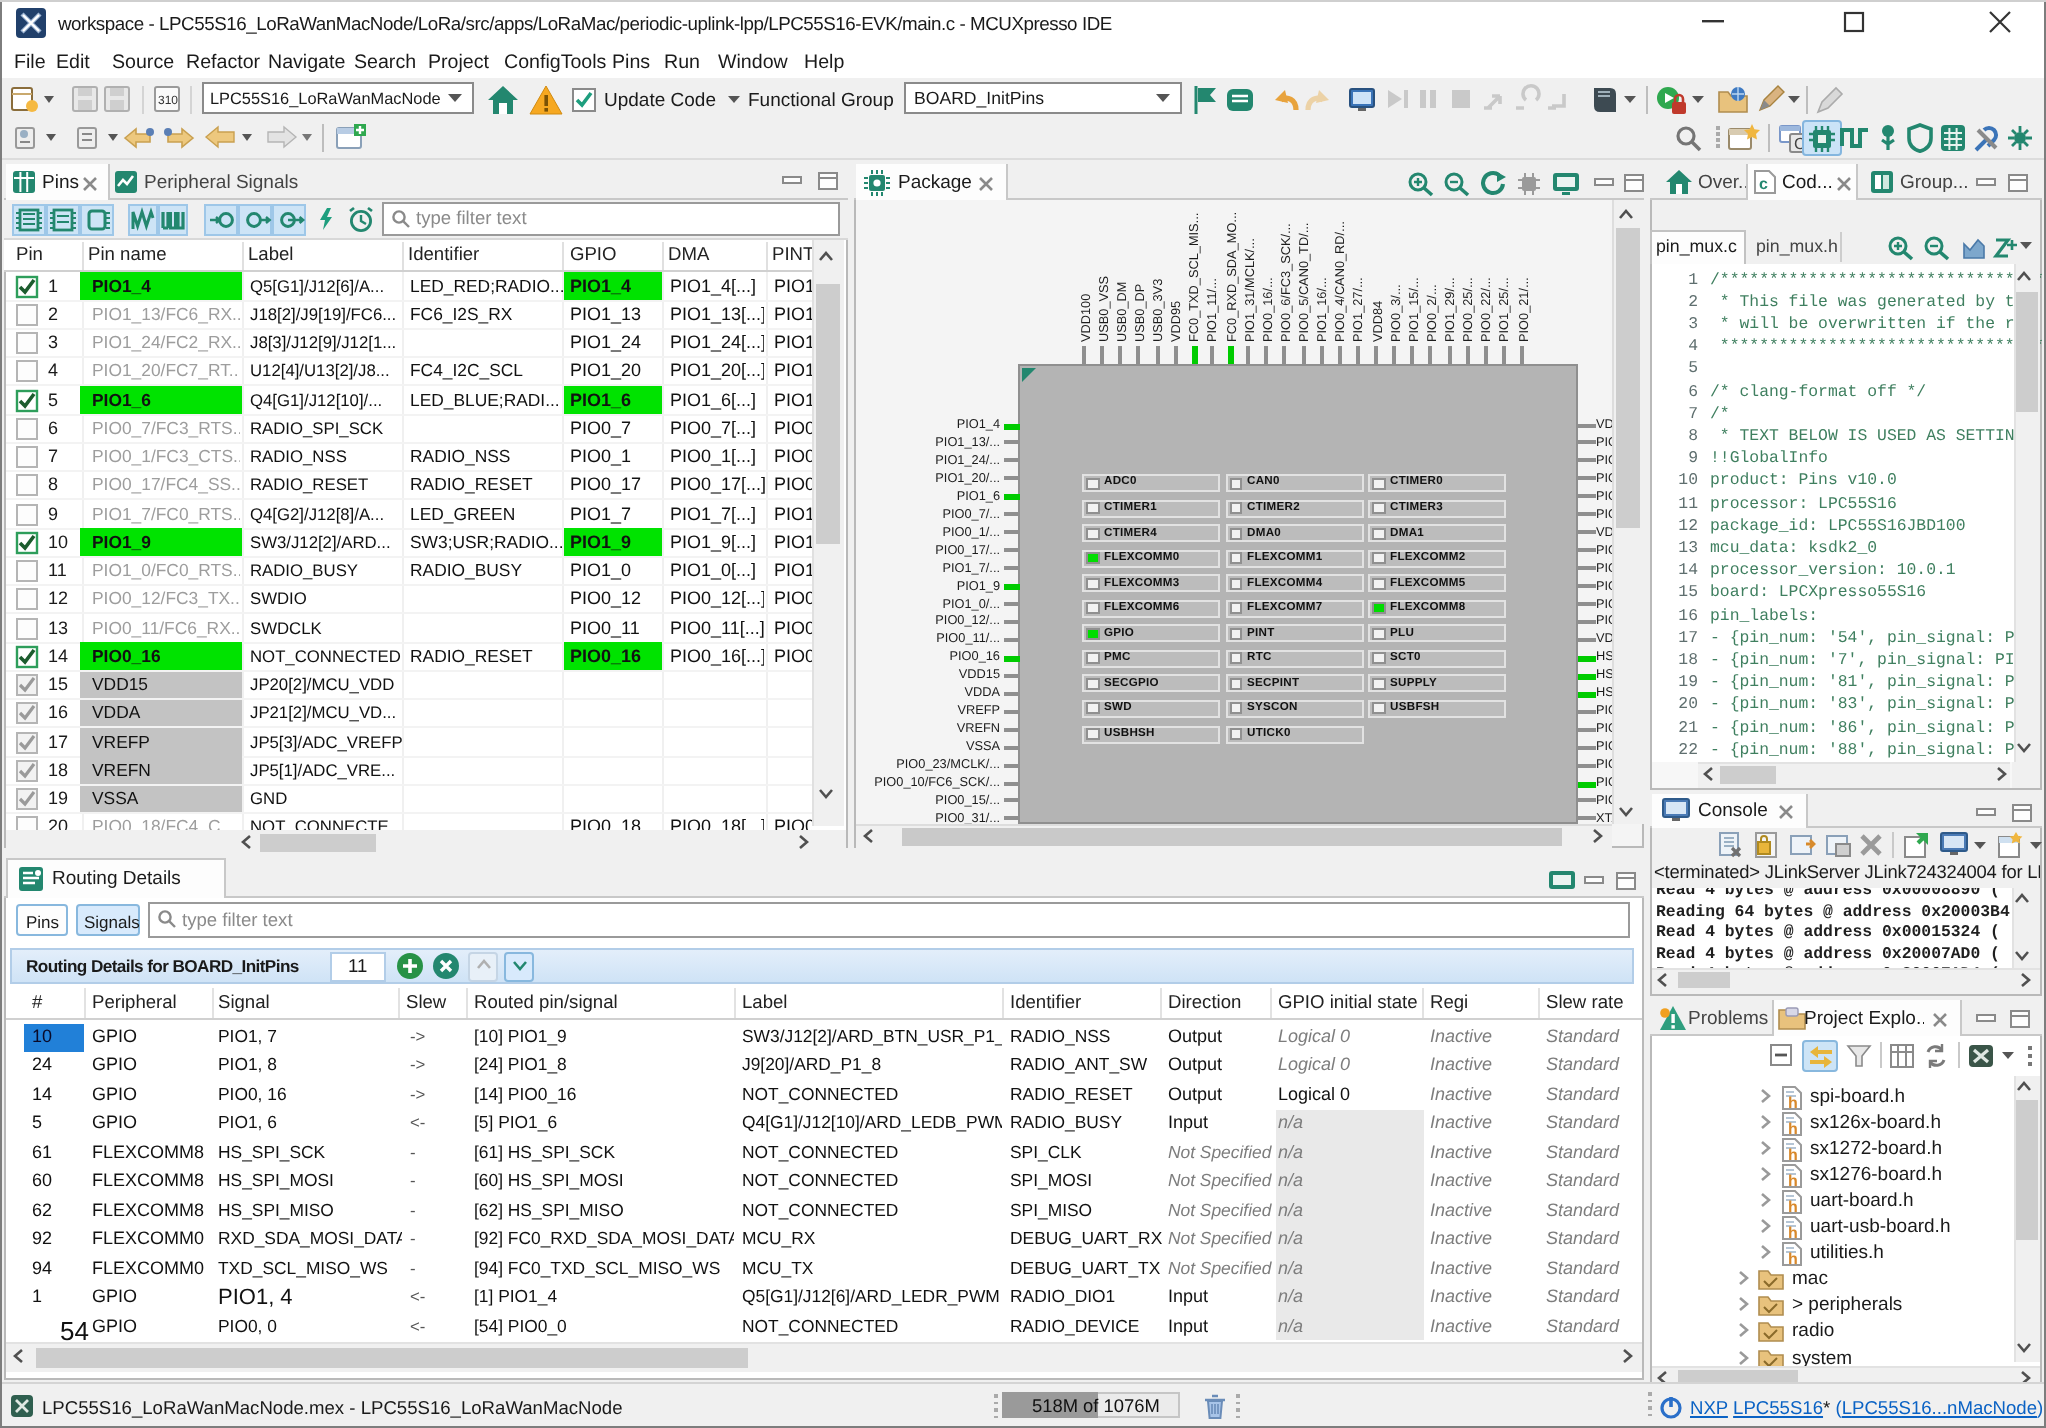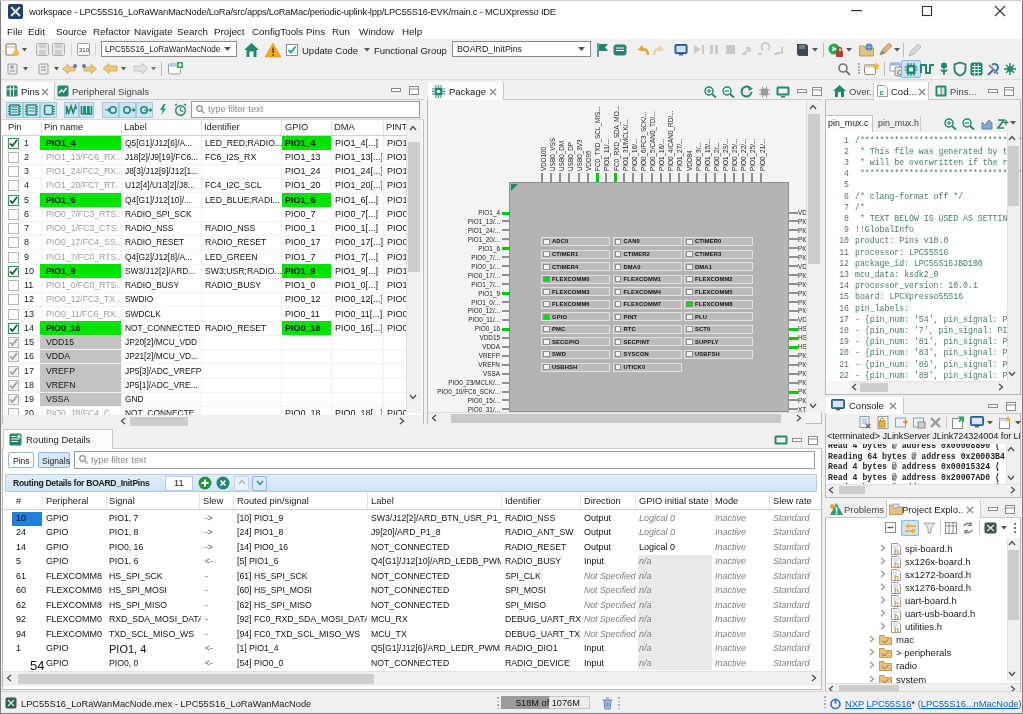--- a/index.html
+++ b/index.html
@@ -898,21 +898,21 @@
   </svg>
 <div class="txt" style="left:891px;top:86px;font-size:9.5px;color:#1a1a1a;">Cod...</div>
 <svg class="a" style="left:918px;top:88px" width="8" height="8" viewBox="0 0 8 8">
     <path d="M1 1 L7 7 M7 1 L1 7" stroke="#8a8a8a" stroke-width="1.3"></path>
   </svg>
 <svg class="a" style="left:935px;top:85px" width="12" height="12" viewBox="0 0 12 12">
     <rect x="0.5" y="0.5" width="11" height="11" rx="1.5" fill="#23876f"></rect>
     <rect x="2.5" y="2.5" width="3" height="7" fill="#fff"></rect>
     <rect x="6.5" y="2.5" width="3" height="7" fill="#cfe8df"></rect>
   </svg>
-<div class="txt" style="left:950px;top:86px;font-size:9.5px;color:#444;">Pins...</div>
+<div class="txt" style="left:950px;top:86px;font-size:9.5px;color:#444;">Group...</div>
 <svg class="a" style="left:988px;top:89px" width="10" height="4" viewBox="0 0 10 4">
     <rect x="0.5" y="0.5" width="9" height="3" fill="#fdfdfd" stroke="#8a8a8a"></rect>
   </svg>
 <svg class="a" style="left:1004px;top:87px" width="10" height="9" viewBox="0 0 10 9">
     <rect x="0.5" y="0.5" width="9" height="8" fill="#fdfdfd" stroke="#8a8a8a"></rect>
     <path d="M0.5 3 h9" stroke="#8a8a8a"></path>
   </svg>
 <div class="a" style="left:825px;top:115px;width:48px;height:17px;background:#fdfdfd;border:1px solid #c2c2c2;border-bottom:none;"></div>
 <div class="txt" style="left:828px;top:118px;font-size:8.9px;color:#1a1a1a;">pin_mux.c</div>
 <div class="txt" style="left:878px;top:118px;font-size:8.9px;color:#444;">pin_mux.h</div>
@@ -1307,21 +1307,21 @@
 <div class="a" style="left:3px;top:493px;width:818px;height:17px;background:#fff;border-bottom:1px solid #d0d0d0;"></div>
 <div class="txt" style="left:16px;top:495.5px;font-size:9.3px;color:#222;">#</div>
 <div class="txt" style="left:46px;top:495.5px;font-size:9.3px;color:#222;">Peripheral</div>
 <div class="txt" style="left:109px;top:495.5px;font-size:9.3px;color:#222;">Signal</div>
 <div class="txt" style="left:203px;top:495.5px;font-size:9.3px;color:#222;">Slew</div>
 <div class="txt" style="left:237px;top:495.5px;font-size:9.3px;color:#222;">Routed pin/signal</div>
 <div class="txt" style="left:371px;top:495.5px;font-size:9.3px;color:#222;">Label</div>
 <div class="txt" style="left:505px;top:495.5px;font-size:9.3px;color:#222;">Identifier</div>
 <div class="txt" style="left:584px;top:495.5px;font-size:9.3px;color:#222;">Direction</div>
 <div class="txt" style="left:639px;top:495.5px;font-size:9.3px;color:#222;">GPIO initial state</div>
-<div class="txt" style="left:715px;top:495.5px;font-size:9.3px;color:#222;">Mode</div>
+<div class="txt" style="left:715px;top:495.5px;font-size:9.3px;color:#222;">Regi</div>
 <div class="txt" style="left:773px;top:495.5px;font-size:9.3px;color:#222;">Slew rate</div>
 <div class="a" style="left:42px;top:494px;width:1px;height:15px;background:#e2e2e2;"></div>
 <div class="a" style="left:106px;top:494px;width:1px;height:15px;background:#e2e2e2;"></div>
 <div class="a" style="left:199px;top:494px;width:1px;height:15px;background:#e2e2e2;"></div>
 <div class="a" style="left:233px;top:494px;width:1px;height:15px;background:#e2e2e2;"></div>
 <div class="a" style="left:367px;top:494px;width:1px;height:15px;background:#e2e2e2;"></div>
 <div class="a" style="left:501px;top:494px;width:1px;height:15px;background:#e2e2e2;"></div>
 <div class="a" style="left:580px;top:494px;width:1px;height:15px;background:#e2e2e2;"></div>
 <div class="a" style="left:635px;top:494px;width:1px;height:15px;background:#e2e2e2;"></div>
 <div class="a" style="left:711px;top:494px;width:1px;height:15px;background:#e2e2e2;"></div>

